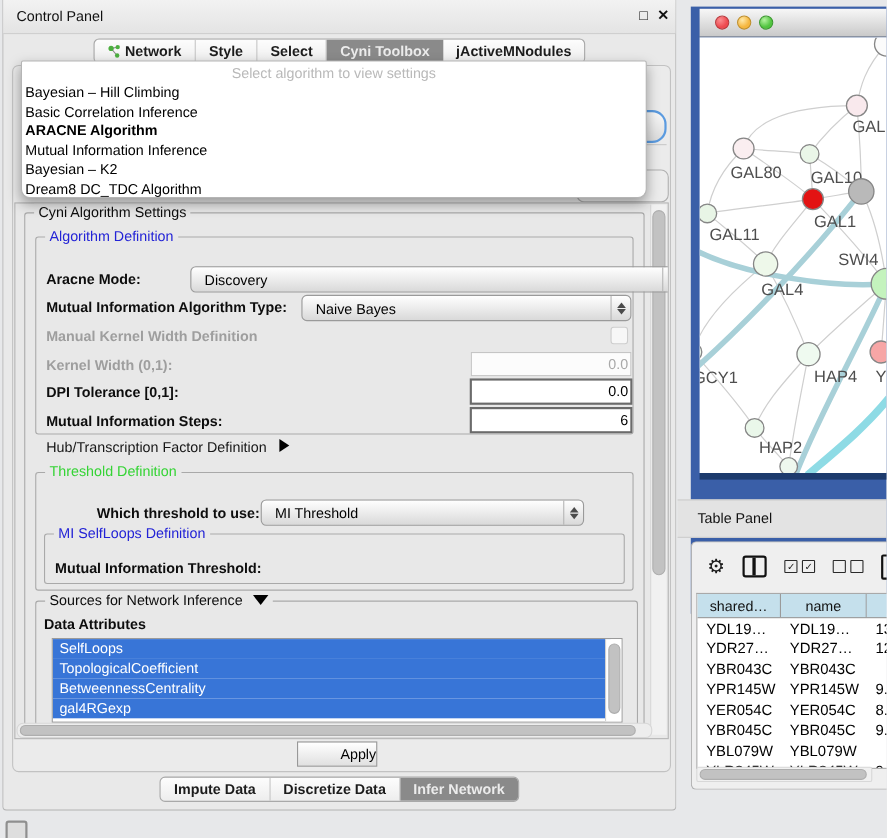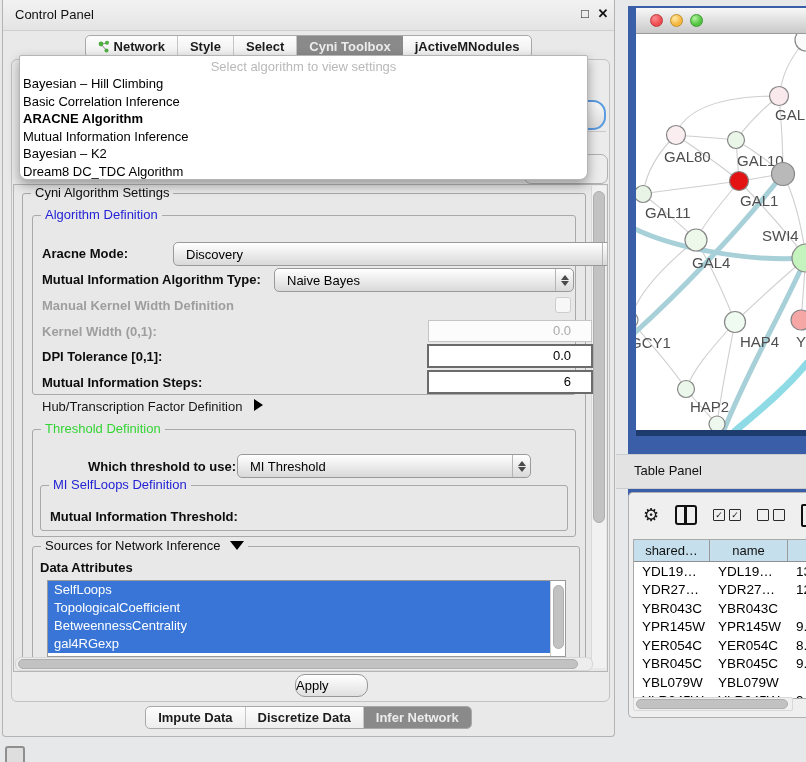--- a/index.html
+++ b/index.html
@@ -59,35 +59,35 @@
   .combo{position:absolute;height:22px;border:1px solid #9a9a9a;border-radius:5px;
     background:linear-gradient(#ffffff,#d9d9d9);display:flex;align-items:center;}
   .combo .val{flex:1;font-size:13px;color:#000;padding-left:12px;}
   .stepper{width:17px;height:100%;border-left:1px solid #b5b5b5;display:flex;flex-direction:column;
     align-items:center;justify-content:center;gap:1px;}
   .tri-up{width:0;height:0;border-left:4px solid transparent;border-right:4px solid transparent;
     border-bottom:5px solid #4a4a4a;}
   .tri-dn{width:0;height:0;border-left:4px solid transparent;border-right:4px solid transparent;
     border-top:5px solid #4a4a4a;}
   .tfield{position:absolute;height:20px;background:#fff;font-size:13px;text-align:right;
-    padding-right:20px;line-height:20px;}
+    padding-right:2px;line-height:20px;}
   .tfield.enabled{border:2px solid #6b6b6b;color:#000;}
   .tfield.disabled{border:1px solid #c5c5c5;color:#a9a9a9;background:#fcfcfc;}
   .expander{width:0;height:0;border-top:6px solid transparent;border-bottom:6px solid transparent;
     border-left:9px solid #000;display:inline-block;}
   .tri-down-black{width:0;height:0;border-left:7px solid transparent;border-right:7px solid transparent;
     border-top:9px solid #000;display:inline-block;}
   #attr-list{left:44px;top:580px;width:517px;height:75px;background:#fff;border:1px solid #9a9a9a;overflow:hidden;}
   .attr-item{height:18px;line-height:18px;background:#3875d7;color:#fff;font-size:13px;padding-left:6px;width:501px;}
   #attr-vscroll{right:0;top:0;width:14px;height:100%;background:#fff;border-left:1px solid #d0d0d0;}
   #attr-vthumb{left:2px;top:4px;width:9px;height:62px;}
   #hscroll{left:12px;top:657px;width:576px;height:12px;background:#ededed;border:1px solid #d7d7d7;border-radius:6px;}
   #hthumb{left:2px;top:1px;width:558px;height:8px;}
-  #apply-btn{left:267px;top:674px;width:71px;height:21px;border:1px solid #989898;border-radius:10px;
-    background:linear-gradient(#ffffff,#e0e0e0);font-size:13px;color:#000;text-align:left;line-height:21px;margin-left:25px;}
+  #apply-btn{left:267px;top:674px;width:71px;height:21px;border:1px solid #989898;border-radius:0;
+    background:linear-gradient(#ffffff,#e0e0e0);font-size:13px;color:#000;text-align:right;line-height:21px;}
   #mini-icon{left:5px;top:746px;width:16px;height:15px;border:2px solid #8f8f8f;border-radius:3px;background:#dedede;}
   
   #net-window{left:628px;top:6px;width:178px;height:552px;background:#3a5fa8;}
   #net-titlebar{left:8px;top:2px;width:170px;height:26px;background:linear-gradient(#f7f7f7,#c9c9c9);
     border-bottom:1px solid #9a9a9a;display:flex;align-items:center;gap:7px;padding-left:14px;box-sizing:border-box;}
   .tl{width:13px;height:13px;border-radius:50%;}
   .tl.red{background:radial-gradient(circle at 35% 30%,#fb8d90,#ee4b50 60%);border:1px solid #b93a3e;box-sizing:border-box;}
   .tl.yellow{background:radial-gradient(circle at 35% 30%,#ffe9a8,#f5b63e 60%);border:1px solid #c08f2a;box-sizing:border-box;}
   .tl.green{background:radial-gradient(circle at 35% 30%,#b4f3a0,#52c440 60%);border:1px solid #3d9a31;box-sizing:border-box;}
   #net-canvas{left:8px;top:28px;width:170px;height:396px;background:#fff;overflow:hidden;}

